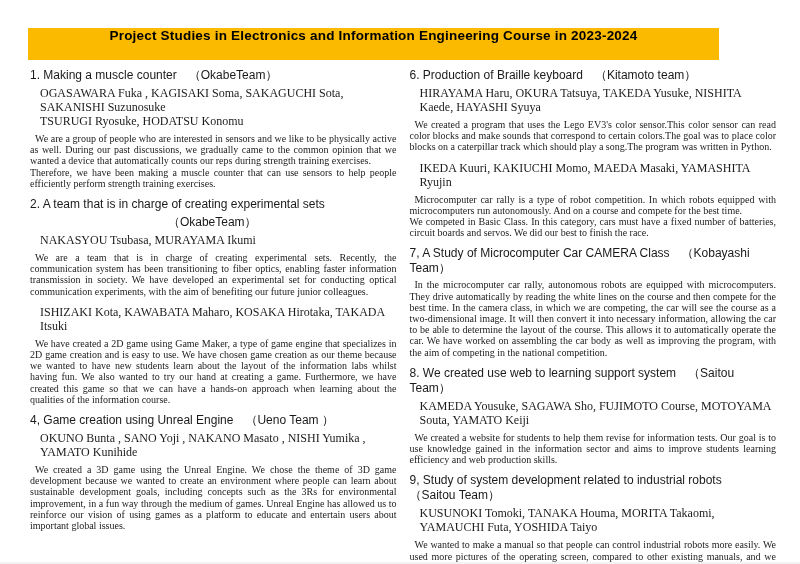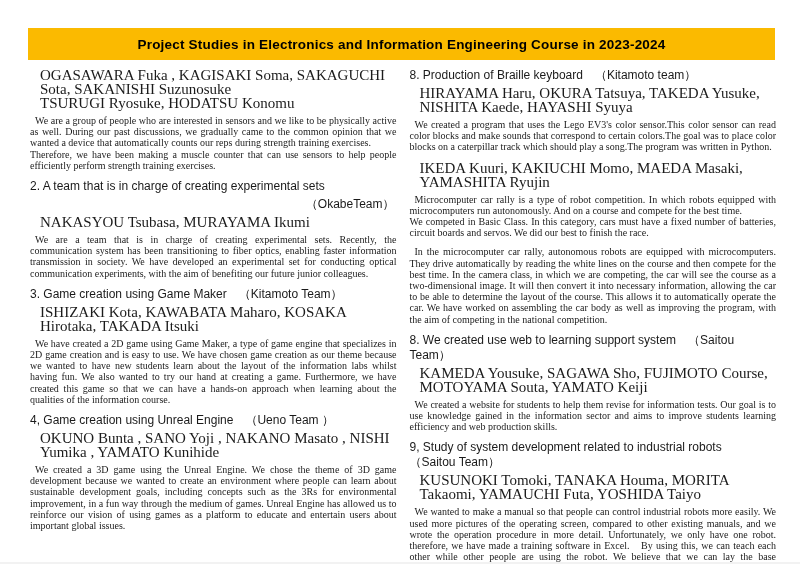--- a/index.html
+++ b/index.html
@@ -9,23 +9,23 @@
     font-family: "Liberation Serif", "DejaVu Serif", serif;
     color: #1b1b1b;
     overflow: hidden;
     position: relative;
     border-bottom: 2px solid #f2f2f2;
     box-sizing: border-box;
   }
   .banner {
     position: absolute;
     left: 28px; top: 28px;
-    width: 747px; height: 32px;
+    width: 691px; height: 32px;
     background: #fbba00;
-    display: flex; align-items: center; justify-content: center;
+    display: flex; justify-content: center;
   }
   .banner-title {
     font-family: "Liberation Sans", "DejaVu Sans", sans-serif;
     font-weight: bold;
     font-size: 13.5px;
     color: #000000;
     letter-spacing: 0.2px;
   }
   .columns {
     position: absolute;
@@ -43,25 +43,25 @@
     line-height: 15px;
     color: #1a1a1a;
     margin: 0 0 3px 0;
     white-space: pre-line;
   }
   .sec-team-right {
     font-family: "Liberation Sans", "DejaVu Sans", sans-serif;
     font-size: 12px;
     line-height: 15px;
     color: #1a1a1a;
-    text-align: right;
+    text-align: center;
     margin: 0 2px 3px 0;
   }
   .sec-members {
-    font-size: 15px;
+    font-size: 12px;
     line-height: 14px;
     margin: 0 0 5px 10px;
     white-space: pre-line;
   }
   .sec-body {
     font-size: 10px;
     line-height: 11.2px;
     margin: 0;
     text-align: justify;
     text-indent: 5px;
@@ -73,62 +73,63 @@
 
 <header class="banner" style="background: rgb(251, 186, 0);">
   <span class="banner-title">Project Studies in Electronics and Information Engineering Course in 2023-2024</span>
 </header>
 
 <main class="columns">
 
   <div class="col">
 
     <section class="sec">
+      <h2 class="sec-title">1. Making a muscle counter　（OkabeTeam）</h2>
       <div class="sec-members">OGASAWARA Fuka , KAGISAKI Soma, SAKAGUCHI Sota, SAKANISHI Suzunosuke
 TSURUGI Ryosuke, HODATSU Konomu</div>
       <p class="sec-body">We are a group of people who are interested in sensors and we like to be physically active as well. During our past discussions, we gradually came to the common opinion that we wanted a device that automatically counts our reps during strength training exercises.
 Therefore, we have been making a muscle counter that can use sensors to help people efficiently perform strength training exercises.</p>
     </section>
 
     <section class="sec">
       <h2 class="sec-title">2. A team that is in charge of creating experimental sets</h2>
       <div class="sec-team-right">（OkabeTeam）</div>
       <div class="sec-members">NAKASYOU Tsubasa, MURAYAMA Ikumi</div>
       <p class="sec-body">We are a team that is in charge of creating experimental sets. Recently, the communication system has been transitioning to fiber optics, enabling faster information transmission in society. We have developed an experimental set for conducting optical communication experiments, with the aim of benefiting our future junior colleagues.</p>
     </section>
 
     <section class="sec">
-      <h2 class="sec-title">3. Game creation using Game Maker　（Kitamoto Team）</h2>
       <div class="sec-members">ISHIZAKI Kota, KAWABATA Maharo, KOSAKA Hirotaka, TAKADA Itsuki</div>
       <p class="sec-body">We have created a 2D game using Game Maker, a type of game engine that specializes in 2D game creation and is easy to use. We have chosen game creation as our theme because we wanted to have new students learn about the layout of the information labs whilst having fun. We also wanted to try our hand at creating a game. Furthermore, we have created this game so that we can have a hands-on approach when learning about the qualities of the information course.</p>
     </section>
 
     <section class="sec">
       <h2 class="sec-title">4, Game creation using Unreal Engine　（Ueno Team ）</h2>
       <div class="sec-members">OKUNO Bunta , SANO Yoji , NAKANO Masato , NISHI Yumika , YAMATO Kunihide</div>
       <p class="sec-body">We created a 3D game using the Unreal Engine. We chose the theme of 3D game development because we wanted to create an environment where people can learn about sustainable development goals, including concepts such as the 3Rs for environmental improvement, in a fun way through the medium of games. Unreal Engine has allowed us to reinforce our vision of using games as a platform to educate and entertain users about important global issues.</p>
     </section>
 
   </div>
 
   <div class="col">
 
     <section class="sec">
-      <h2 class="sec-title">8. Production of Braille keyboard　（Kitamoto team）</h2>
+      <h2 class="sec-title">6. Production of Braille keyboard　（Kitamoto team）</h2>
       <div class="sec-members">HIRAYAMA Haru, OKURA Tatsuya, TAKEDA Yusuke, NISHITA Kaede, HAYASHI Syuya</div>
       <p class="sec-body">We created a program that uses the Lego EV3's color sensor.This color sensor can read color blocks and make sounds that correspond to certain colors.The goal was to place color blocks on a caterpillar track which should play a song.The program was written in Python.</p>
     </section>
 
     <section class="sec">
       <div class="sec-members">IKEDA Kuuri, KAKIUCHI Momo, MAEDA Masaki, YAMASHITA Ryujin</div>
       <p class="sec-body">Microcomputer car rally is a type of robot competition. In which robots equipped with microcomputers run autonomously. And on a course and compete for the best time.
 We competed in Basic Class. In this category, cars must have a fixed number of batteries, circuit boards and servos. We did our best to finish the race.</p>
     </section>
 
     <section class="sec">
+      <h2 class="sec-title">7, A Study of Microcomputer Car CAMERA Class　（Kobayashi Team）</h2>
       <p class="sec-body">In the microcomputer car rally, autonomous robots are equipped with microcomputers. They drive automatically by reading the white lines on the course and then compete for the best time. In the camera class, in which we are competing, the car will see the course as a two-dimensional image. It will then convert it into necessary information, allowing the car to be able to determine the layout of the course. This allows it to automatically operate the car. We have worked on assembling the car body as well as improving the program, with the aim of competing in the national competition.</p>
     </section>
 
     <section class="sec">
       <h2 class="sec-title">8. We created use web to learning support system　（Saitou Team）</h2>
       <div class="sec-members">KAMEDA Yousuke, SAGAWA Sho, FUJIMOTO Course, MOTOYAMA Souta, YAMATO Keiji</div>
       <p class="sec-body">We created a website for students to help them revise for information tests. Our goal is to use knowledge gained in the information sector and aims to improve students learning efficiency and web production skills.</p>
     </section>
 
     <section class="sec">

